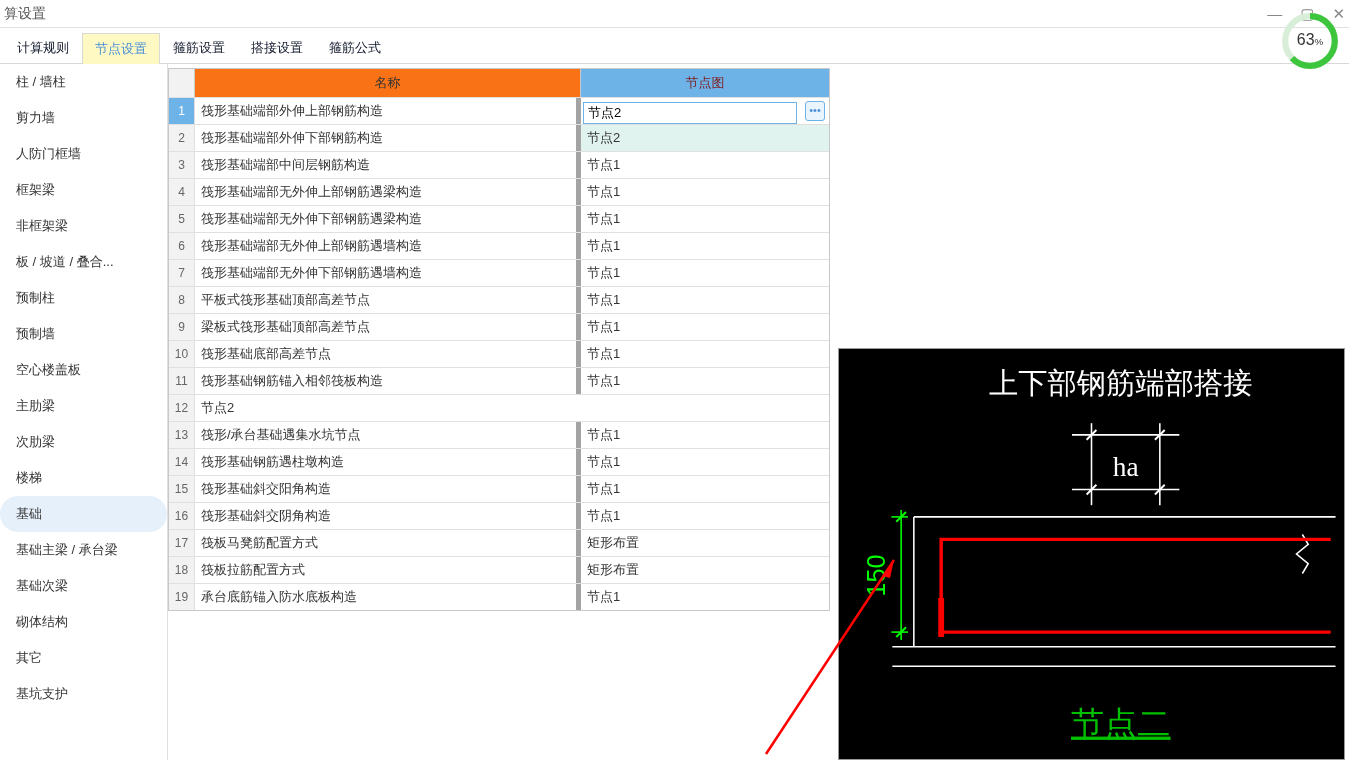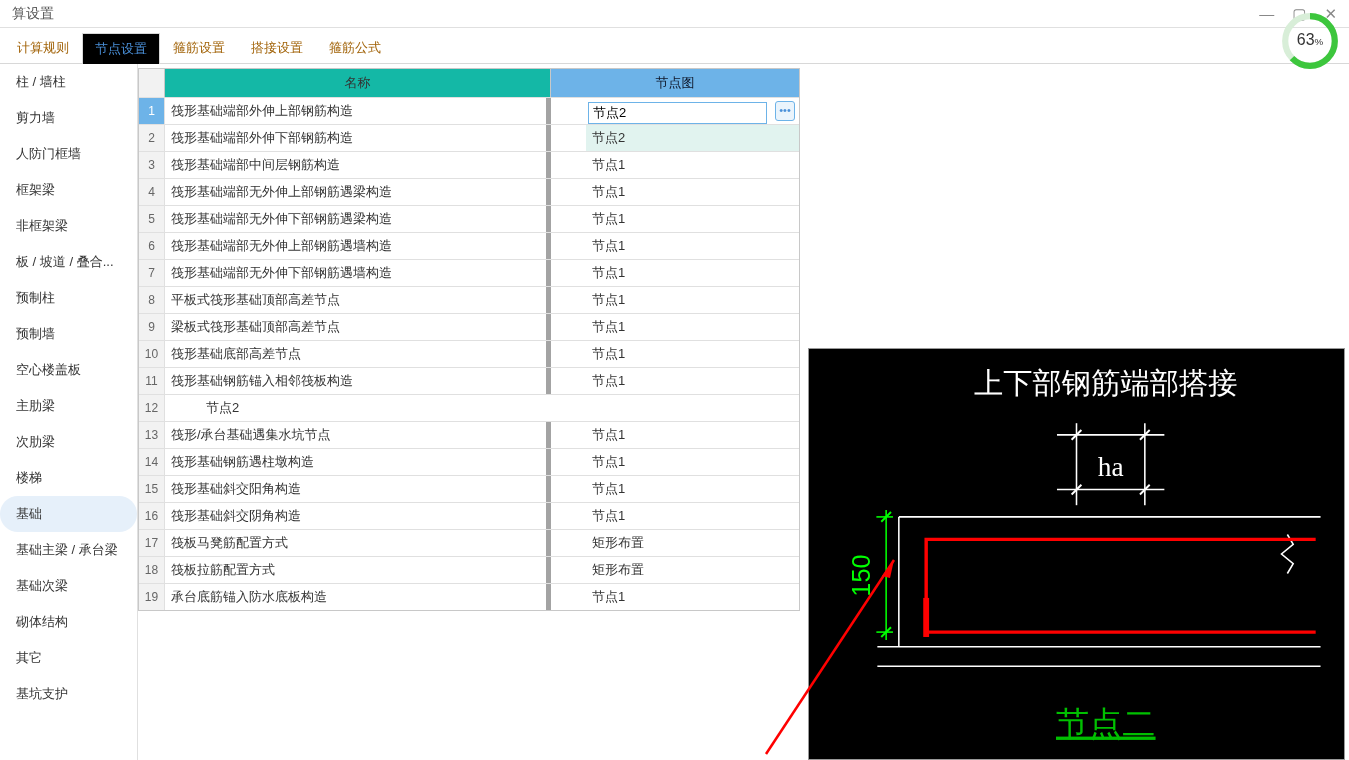--- a/index.html
+++ b/index.html
@@ -11,52 +11,52 @@
       width: 1349px;
       height: 760px;
       overflow: hidden;
       position: relative;
     }
     .title-bar {
       height: 28px;
       display: flex;
       align-items: center;
       justify-content: space-between;
-      padding: 0 12px;
+      padding: 0 4px;
       border-bottom: 1px solid #e0e0e0;
     }
     .title-text { font-size: 14px; color: #555; }
     .window-controls { display: flex; gap: 18px; align-items: center; color: #888; }
     .window-controls span { cursor: pointer; font-size: 15px; }
     .tabs {
       display: flex;
       padding: 4px 0 0 4px;
       border-bottom: 1px solid #d8d8d8;
     }
     .tab {
       padding: 6px 12px;
       font-size: 13px;
-      color: #a16207;
+      color: #0f172a;
       cursor: pointer;
       border: 1px solid transparent;
       border-bottom: none;
     }
     .tab.active {
       color: #4a90d9;
       border-color: #d8d8d8;
-      background: #000000;
+      background: #fef9c3;
       position: relative;
       top: 1px;
     }
     .main-area {
       display: flex;
       height: calc(100% - 64px);
     }
     .sidebar {
-      width: 138px;
+      width: 168px;
       border-right: 1px solid #e0e0e0;
       overflow-y: auto;
     }
     .sidebar-item {
       padding: 9px 16px;
       font-size: 13px;
       color: #333;
       cursor: pointer;
       white-space: nowrap;
       overflow: hidden;
@@ -84,28 +84,28 @@
       border-right: 1px solid #c8c8c8;
       text-align: center;
       padding: 5px 0;
       background: #f2f2f2;
     }
     .th-name {
       flex: 0 0 386px;
       border-right: 1px solid #c8c8c8;
       text-align: center;
       padding: 5px 0;
-      background: #14b8a6;
+      background: #f97316;
     }
     .th-diagram {
       flex: 1;
       text-align: center;
       padding: 5px 0;
       background: #6db3e8;
-      color: #0f172a;
+      color: #7f1d1d;
     }
     .table-body { }
     .table-row {
       display: flex;
       border-top: 1px solid #e0e0e0;
       height: 27px;
       align-items: stretch;
     }
     .td-idx {
       width: 26px;
@@ -123,21 +123,20 @@
       padding: 0 6px;
       line-height: 26px;
       white-space: nowrap;
       overflow: hidden;
     }
     .td-diagram {
       flex: 1;
       padding: 0 6px;
       line-height: 26px;
       position: relative;
-      margin-left: 35px;
     }
     .td-diagram.editing {
       padding: 2px;
     }
     .td-diagram.highlight { background: #e1f3ef; }
     .diagram-input {
       width: calc(100% - 30px);
       height: 22px;
       border: 1px solid #6db3e8;
       outline: none;

